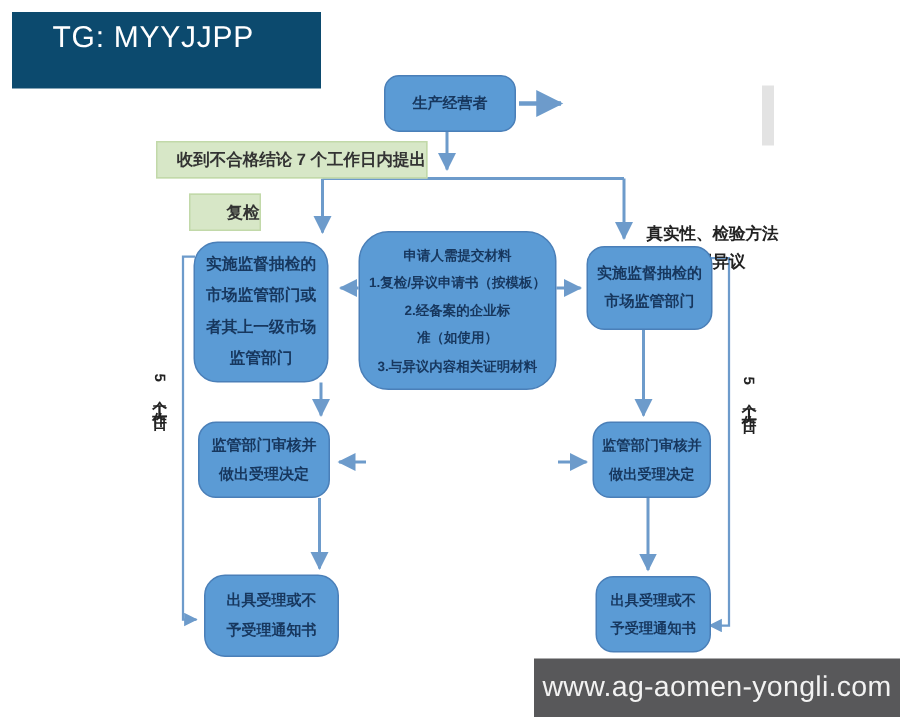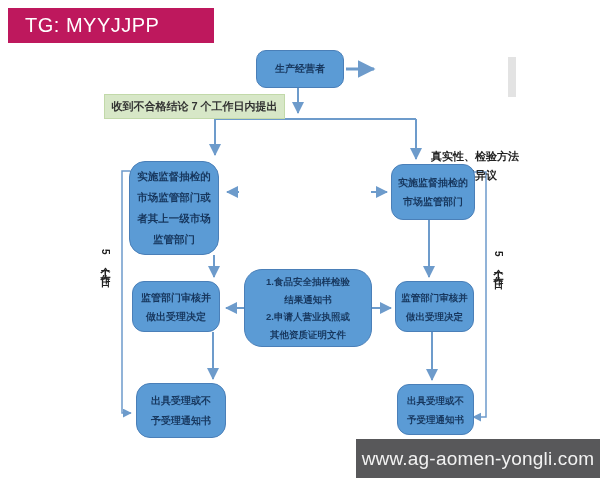--- a/index.html
+++ b/index.html
@@ -3,37 +3,37 @@
 <meta charset="utf-8">
 <style>
   html,body{margin:0;padding:0;background:#fff;}
   #stage{
     position:relative;width:600px;height:480px;background:#ffffff;overflow:hidden;
     font-family:"Liberation Sans","DejaVu Sans",sans-serif;
   }
   .abs{position:absolute;}
   
   .header-bar{
-    left:8px;top:8px;width:206px;height:35px;background:#be185d;color:#fff;
-    font-size:20px;line-height:35px;padding-left:17px;box-sizing:border-box;
+    left:8px;top:8px;width:206px;height:51px;background:#0c4a6e;color:#fff;
+    font-size:20px;line-height:35px;padding-left:27px;box-sizing:border-box;
     letter-spacing:0.5px;
   }
   .footer-bar{
     left:356px;top:439px;width:244px;height:39px;background:#58585a;color:#f2f2f2;
     font-size:19px;line-height:39px;text-align:center;letter-spacing:0.2px;
   }
   
   .node{
     background:#5b9bd5;border:1.5px solid #4a7fb8;color:#17375e;
     display:flex;align-items:center;justify-content:center;text-align:center;
     white-space:pre-line;box-sizing:border-box;font-weight:bold;
   }
   .green{
     background:#d7e7c7;border:1px solid #c2d9a9;color:#333;
-    display:flex;align-items:center;justify-content:center;text-align:center;
+    display:flex;align-items:center;justify-content:flex-end;text-align:center;
     white-space:pre-line;box-sizing:border-box;font-weight:bold;
   }
   .plain-label{color:#222;white-space:pre-line;font-weight:bold;}
   .v-label{
     writing-mode:vertical-lr;text-orientation:mixed;color:#222;font-size:10px;
     letter-spacing:4px;font-weight:bold;
   }
   .artifact{background:#e3e3e3;}
   svg.wires{position:absolute;left:0;top:0;pointer-events:none;}
 </style>
@@ -73,50 +73,54 @@
 
   <div class="abs node" style="left:256px;top:50px;width:88px;height:38px;border-radius:10px;font-size:10px;">
     <span>生产经营者</span>
   </div>
 
 
   <div class="abs green" style="left:104px;top:94px;width:181px;height:25px;font-size:11px;">
     <span>收到不合格结论 7 个工作日内提出</span>
   </div>
 
+  <div class="abs green" style="left:126px;top:129px;width:48px;height:25px;font-size:11px;">
+    <span>复检</span>
+  </div>
 
   <div class="abs plain-label" style="left:431px;top:128px;width:120px;font-size:11px;line-height:19px;">
     <span>真实性、检验方法
 标准适用异议</span>
   </div>
 
   <div class="abs node" style="left:129px;top:161px;width:90px;height:94px;border-radius:16px;font-size:10.5px;line-height:21px;">
     <span>实施监督抽检的
 市场监管部门或
 者其上一级市场
 监管部门</span>
   </div>
 
+  <div class="abs node" style="left:239px;top:154px;width:132px;height:106px;border-radius:20px;font-size:9px;line-height:18.5px;">
+    <span>申请人需提交材料
+1.复检/异议申请书（按模板）
+2.经备案的企业标
+准（如使用）
+3.与异议内容相关证明材料</span>
+  </div>
 
   <div class="abs node" style="left:391px;top:164px;width:84px;height:56px;border-radius:12px;font-size:10px;line-height:19px;">
     <span>实施监督抽检的
 市场监管部门</span>
   </div>
 
   <div class="abs node" style="left:132px;top:281px;width:88px;height:51px;border-radius:12px;font-size:10px;line-height:19px;">
     <span>监管部门审核并
 做出受理决定</span>
   </div>
 
-  <div class="abs node" style="left:244px;top:269px;width:128px;height:78px;border-radius:18px;font-size:9.5px;line-height:17.5px;">
-    <span>1.食品安全抽样检验
-结果通知书
-2.申请人营业执照或
-其他资质证明文件</span>
-  </div>
 
   <div class="abs node" style="left:395px;top:281px;width:79px;height:51px;border-radius:12px;font-size:9.5px;line-height:19px;">
     <span>监管部门审核并
 做出受理决定</span>
   </div>
 
   <div class="abs node" style="left:136px;top:383px;width:90px;height:55px;border-radius:14px;font-size:10px;line-height:20px;">
     <span>出具受理或不
 予受理通知书</span>
   </div>

